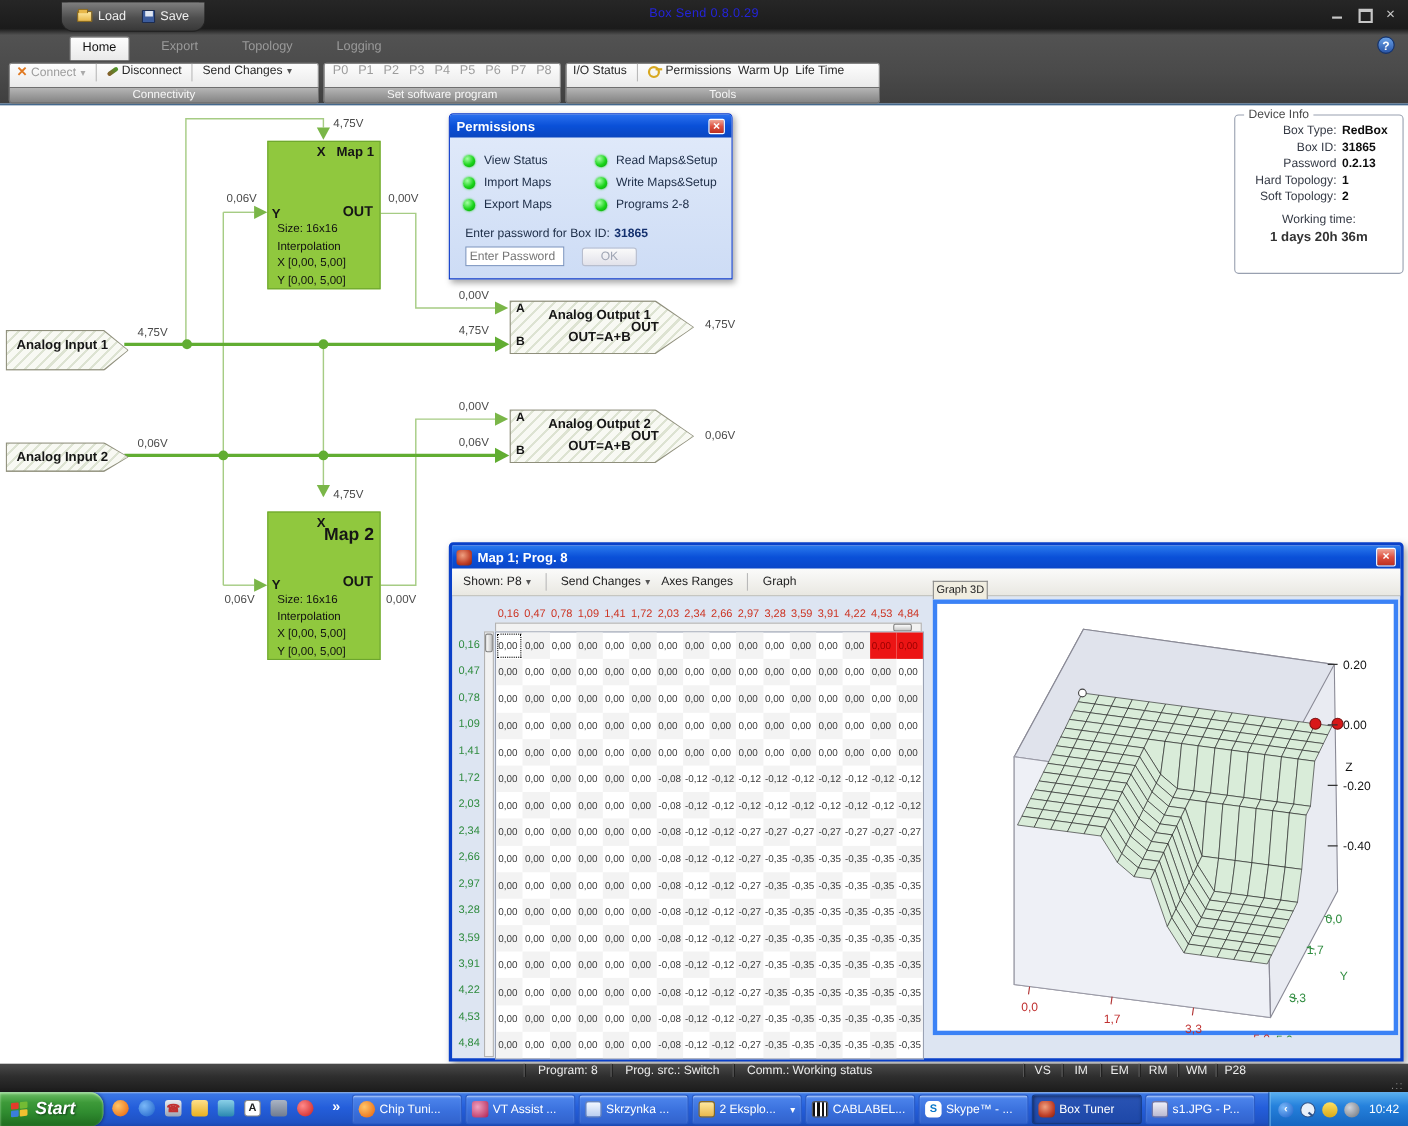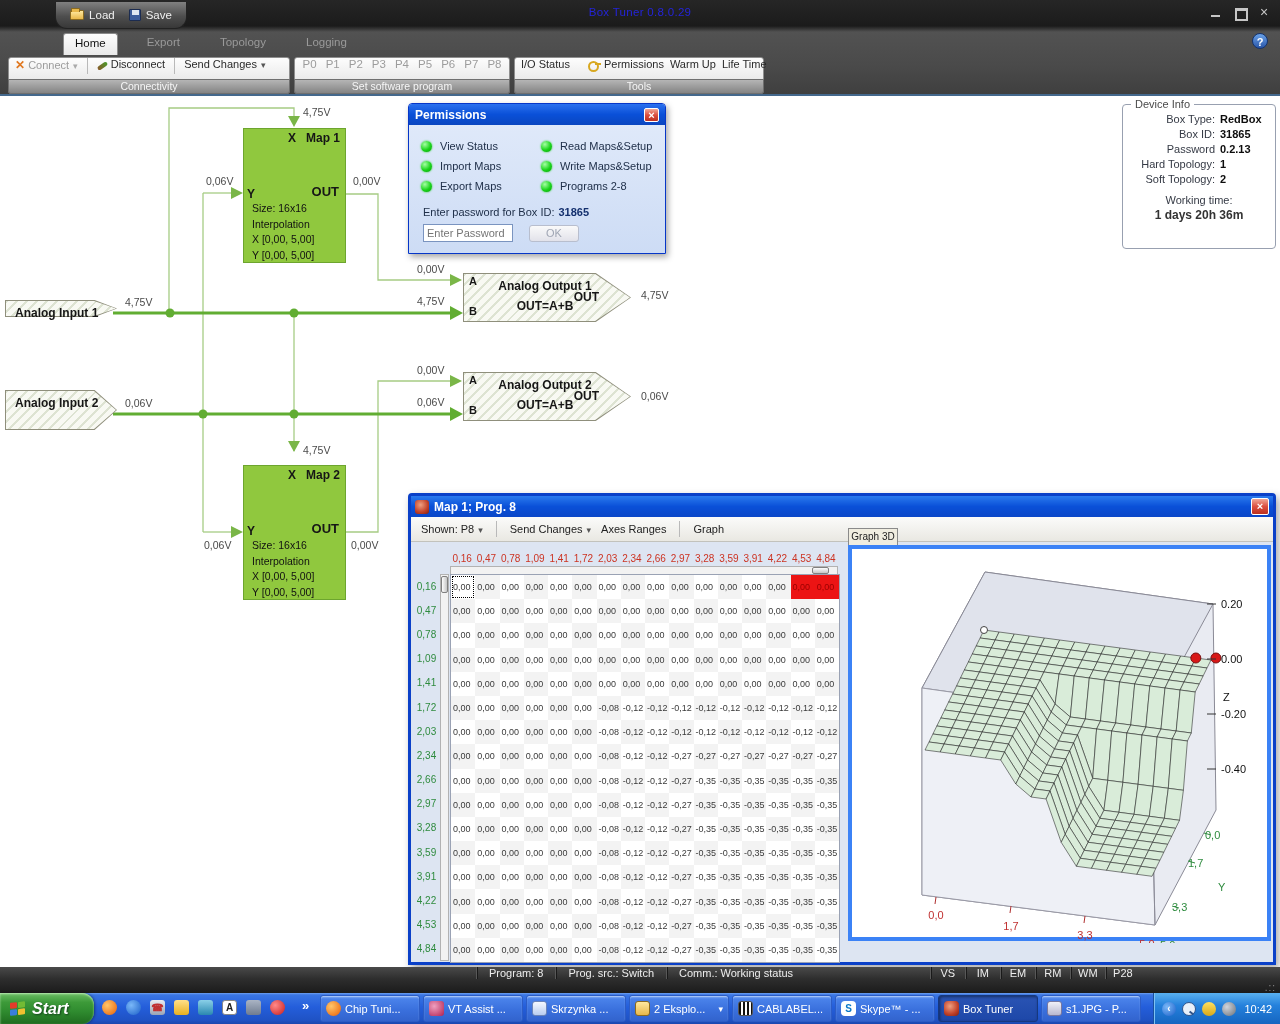--- a/index.html
+++ b/index.html
@@ -137,21 +137,21 @@
   <div id="filestrip">
     <span class="fsbtn">
         <span class="folder-ic"></span>
         <span>Load</span>
       </span>
     <span class="fsbtn">
         <span class="floppy-ic"></span>
         <span>Save</span>
       </span>
   </div>
-  <div id="apptitle">Box Tuner 0.8.0.29</div>
+  <div id="apptitle">Box Send 0.8.0.29</div>
   <div id="wincontrols">
     <span class="wc wc-min"></span>
     <span class="wc wc-max"></span>
     <span class="wc wc-close">×</span>
   </div>
   <div id="tabs">
       <div class="tab active">Home</div>
       <div class="tab">Export</div>
       <div class="tab">Topology</div>
       <div class="tab">Logging</div>
@@ -175,21 +175,21 @@
         <span class="pbtn">P2</span>
         <span class="pbtn">P3</span>
         <span class="pbtn">P4</span>
         <span class="pbtn">P5</span>
         <span class="pbtn">P6</span>
         <span class="pbtn">P7</span>
         <span class="pbtn">P8</span>
       </div>
     <div class="rcap">Set software program</div>
   </div>
-  <div class="rgroup" style="left:514px;width:250px">
+  <div class="rgroup" style="left:514px;width:286px">
     <div class="rbtns">
       <span>I/O Status</span>
       <span class="rsep"></span>
       <span><span class="key-ic"></span> <span>Permissions</span></span>
       <span>Warm Up</span>
       <span>Life Time</span>
     </div>
     <div class="rcap">Tools</div>
   </div>
 </div>
@@ -221,43 +221,43 @@
   <g fill="#61ad32" stroke="none">
     <path d="M450,306 v14 l13,-7 z"></path>
       <path d="M450,407 v14 l13,-7 z"></path>
     <circle cx="170" cy="313" r="4.5"></circle>
       <circle cx="294" cy="313" r="4.5"></circle>
     <circle cx="203" cy="414" r="4.5"></circle>
       <circle cx="294" cy="414" r="4.5"></circle>
   </g>
 </svg>
 
-<div class="pent-outer" style="left:5px;top:300px;width:112px;height:17px">
+<div class="pent-outer" style="left:5px;top:300px;width:112px;height:37px">
   <div class="pent clip-in">
       <div class="fill clip-in"></div>
     </div>
   <span class="blk-label" style="left:10px;top:6px;font-size:12px">Analog Input 1</span>
 </div>
-<div class="pent-outer" style="left:5px;top:390px;width:112px;height:40px">
+<div class="pent-outer" style="left:5px;top:402px;width:112px;height:27px">
   <div class="pent clip-in">
       <div class="fill clip-in"></div>
     </div>
   <span class="blk-label" style="left:10px;top:6px;font-size:12px">Analog Input 2</span>
 </div>
 
 <div class="mapblk" style="left:243px;top:128px">
   <span class="blk-label" style="left:44px;top:2px;font-size:12px">X</span>
   <span class="blk-label" style="right:5px;top:2px;font-size:12px">Map 1</span>
   <span class="blk-label" style="left:3px;top:58px;font-size:12px">Y</span>
   <span class="blk-label" style="right:6px;top:55px;font-size:13px">OUT</span>
   <div class="sm"><span>Size: 16x16</span><br><span>Interpolation</span><br><span>X [0,00, 5,00]</span><br><span>Y [0,00, 5,00]</span></div>
 </div>
 <div class="mapblk" style="left:243px;top:465px">
   <span class="blk-label" style="left:44px;top:2px;font-size:12px">X</span>
-  <span class="blk-label" style="right:5px;top:2px;font-size:12px">Map 2</span>
+  <span class="blk-label" style="right:5px;top:12px;font-size:16px">Map 2</span>
   <span class="blk-label" style="left:3px;top:58px;font-size:12px">Y</span>
   <span class="blk-label" style="right:6px;top:55px;font-size:13px">OUT</span>
   <div class="sm"><span>Size: 16x16</span><br><span>Interpolation</span><br><span>X [0,00, 5,00]</span><br><span>Y [0,00, 5,00]</span></div>
 </div>
 
 <div class="pent-outer" style="left:463px;top:273px;width:168px;height:49px">
   <div class="pent clip-io">
       <div class="fill clip-io"></div>
     </div>
   <span class="blk-label" style="left:6px;top:2px;font-size:11px">A</span>

